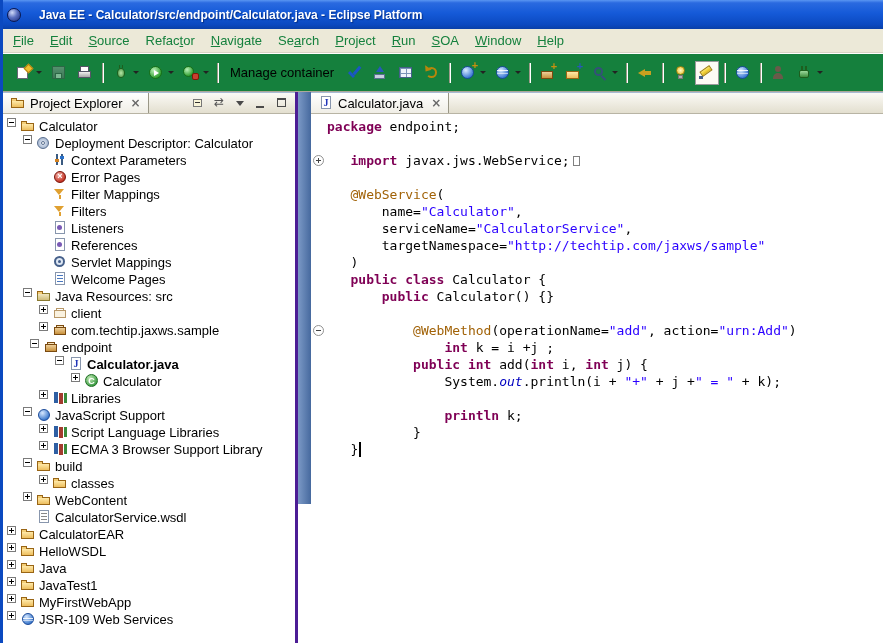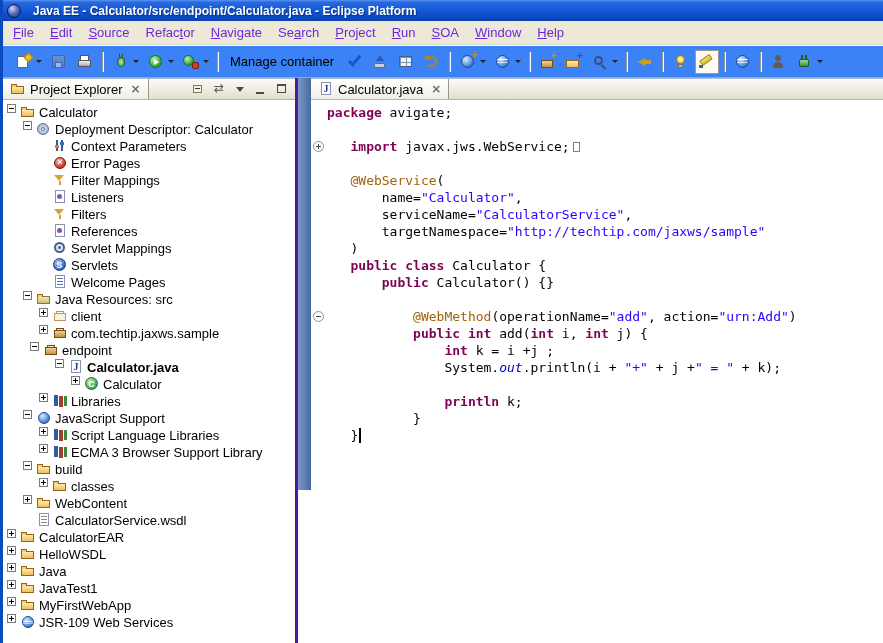--- a/index.html
+++ b/index.html
@@ -1,32 +1,32 @@
 <!DOCTYPE html>
 <html><head>
 <meta charset="utf-8">
 <style>
   html,body{margin:0;padding:0;background:#fff;overflow:hidden}
   body{width:883px;height:643px;font-family:"Liberation Sans",sans-serif}
   *{box-sizing:border-box}
   .win{position:relative;width:883px;height:643px;border-left:3px solid #0b49c0;overflow:hidden;background:#ece9d8}
 
   
-  .titlebar{height:21px;display:flex;align-items:center;gap:12px;padding-left:4px;
+  .titlebar{height:29px;display:flex;align-items:center;gap:18px;padding-left:4px;
     background:linear-gradient(180deg,#5a96f2 0%,#2a6ae0 10%,#155ad8 45%,#0b49c0 85%,#0a40a8 100%)}
   .app-icon{width:14px;height:14px;border-radius:50%;flex:none;
     background:radial-gradient(circle at 35% 30%,#cfd9f8,#5a6fc0 45%,#1b2a77);border:1px solid #0a1850}
   .title-text{color:#fff;font:bold 12px "Liberation Sans",sans-serif;text-shadow:1px 1px 1px #04308a;white-space:nowrap}
 
   
   .menubar{height:24px;display:flex;align-items:center;background:#ece9d8;border-bottom:1px solid #d8d4c4;padding-left:2px}
-  .menu-item{padding:3px 8px;font:13px "Liberation Sans",sans-serif;color:#6d28d9;cursor:default}
-
-  
-  .toolbar{height:33px;display:flex;align-items:center;background:#3b82f6;border-top:1px solid #fff;
+  .menu-item{padding:3px 8px;font:13px "Liberation Sans",sans-serif;color:#15803d;cursor:default}
+
+  
+  .toolbar{height:39px;display:flex;align-items:center;background:#15803d;border-top:1px solid #fff;
     border-bottom:1px solid #aca899;padding-left:8px}
   .tb-btn{display:inline-flex;align-items:center;padding:2px;border:1px solid transparent;margin:0 1px;cursor:default}
   .tb-btn.pressed{background:#fdfbf4;border-color:#9a9a9a}
   .tb-btn.disabled{opacity:.45;filter:grayscale(.9)}
   .tb-label{font:13px "Liberation Sans",sans-serif;margin:0 7px;white-space:nowrap}
   .tb-sep{width:2px;height:20px;border-left:1px solid #9e9a8a;border-right:1px solid #fff;margin:0 4px;flex:none}
   .dd{width:0;height:0;border-top:3px solid #222;border-left:3px solid transparent;border-right:3px solid transparent;margin-left:3px}
 
   .tbi{width:18px;height:18px;position:relative;display:inline-block;flex:none}
   .tbi::before,.tbi::after{content:"";position:absolute;box-sizing:border-box}
@@ -297,42 +297,37 @@
             <span class="tico tico-error"></span>
             <span class="tlabel">Error Pages</span>
           </div>
           <div class="trow" style="padding-left: 36px;">
             <span class="exp none"></span>
             <span class="tico tico-funnel"></span>
             <span class="tlabel">Filter Mappings</span>
           </div>
           <div class="trow" style="padding-left: 36px;">
             <span class="exp none"></span>
+            <span class="tico tico-funnel"></span>
+            <span class="tlabel">Filters</span>
+          </div>
+          <div class="trow" style="padding-left: 36px;">
+            <span class="exp none"></span>
             <span class="tico tico-note"></span>
             <span class="tlabel">Listeners</span>
           </div>
           <div class="trow" style="padding-left: 36px;">
             <span class="exp none"></span>
-            <span class="tico tico-funnel"></span>
-            <span class="tlabel">Filters</span>
-          </div>
-          <div class="trow" style="padding-left: 36px;">
-            <span class="exp none"></span>
             <span class="tico tico-note"></span>
             <span class="tlabel">References</span>
           </div>
           <div class="trow" style="padding-left: 36px;">
             <span class="exp none"></span>
             <span class="tico tico-gearblue"></span>
             <span class="tlabel">Servlet Mappings</span>
-          </div>
-          <div class="trow" style="padding-left: 36px;">
-            <span class="exp none"></span>
-            <span class="tico tico-servlet"></span>
-            <span class="tlabel">Servlets</span>
           </div>
           <div class="trow" style="padding-left: 36px;">
             <span class="exp none"></span>
             <span class="tico tico-welcome"></span>
             <span class="tlabel">Welcome Pages</span>
           </div>
           <div class="trow" style="padding-left: 20px;">
             <span class="exp minus"></span>
             <span class="tico tico-srcpkg"></span>
             <span class="tlabel">Java Resources: src</span>
@@ -440,21 +435,21 @@
       <div class="ed-tabbar">
         <div class="ed-tab">
           <span class="tico tico-jfile"></span>
           <span>Calculator.java</span>
           <span class="tab-close">×</span>
         </div>
       </div>
       <div class="code" id="code">
           <div class="cl">
             <span class="fold"></span>
-            <span class="ct"><span class="tk">package</span><span> avigate;</span></span>
+            <span class="ct"><span class="tk">package</span><span> endpoint;</span></span>
           </div>
           <div class="cl">
             <span class="fold"></span>
             <span class="ct"></span>
           </div>
           <div class="cl">
             <span class="fold">
               <span class="foldmark plus"></span>
             </span>
             <span class="ct"><span>   </span><span class="tk">import</span><span> javax.jws.WebService;</span><span class="codebox"></span></span>
@@ -496,25 +491,25 @@
             <span class="ct"></span>
           </div>
           <div class="cl">
             <span class="fold">
               <span class="foldmark minus"></span>
             </span>
             <span class="ct"><span>           </span><span class="tan">@WebMethod</span><span>(operationName=</span><span class="ts">"add"</span><span>, action=</span><span class="ts">"urn:Add"</span><span>)</span></span>
           </div>
           <div class="cl">
             <span class="fold"></span>
+            <span class="ct"><span>               </span><span class="tk">int</span><span> k = i +j ;</span></span>
+          </div>
+          <div class="cl">
+            <span class="fold"></span>
             <span class="ct"><span>           </span><span class="tk">public</span><span> </span><span class="tk">int</span><span> add(</span><span class="tk">int</span><span> i, </span><span class="tk">int</span><span> j) {</span></span>
-          </div>
-          <div class="cl">
-            <span class="fold"></span>
-            <span class="ct"><span>               </span><span class="tk">int</span><span> k = i +j ;</span></span>
           </div>
           <div class="cl">
             <span class="fold"></span>
             <span class="ct"><span>               System.</span><span class="tsf">out</span><span>.println(i + </span><span class="ts">"+"</span><span> + j +</span><span class="ts">" = "</span><span> + k);</span></span>
           </div>
           <div class="cl">
             <span class="fold"></span>
             <span class="ct"></span>
           </div>
           <div class="cl">

